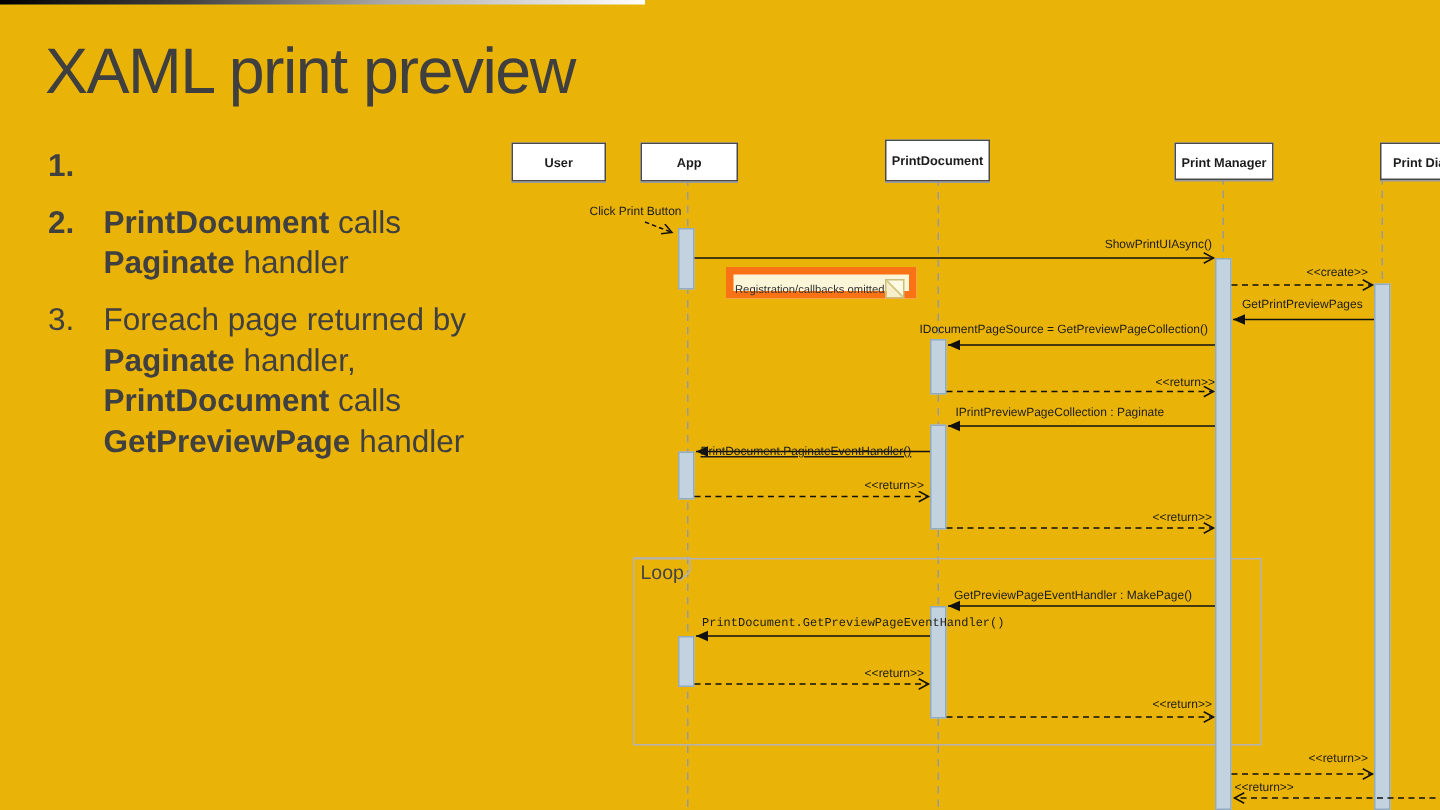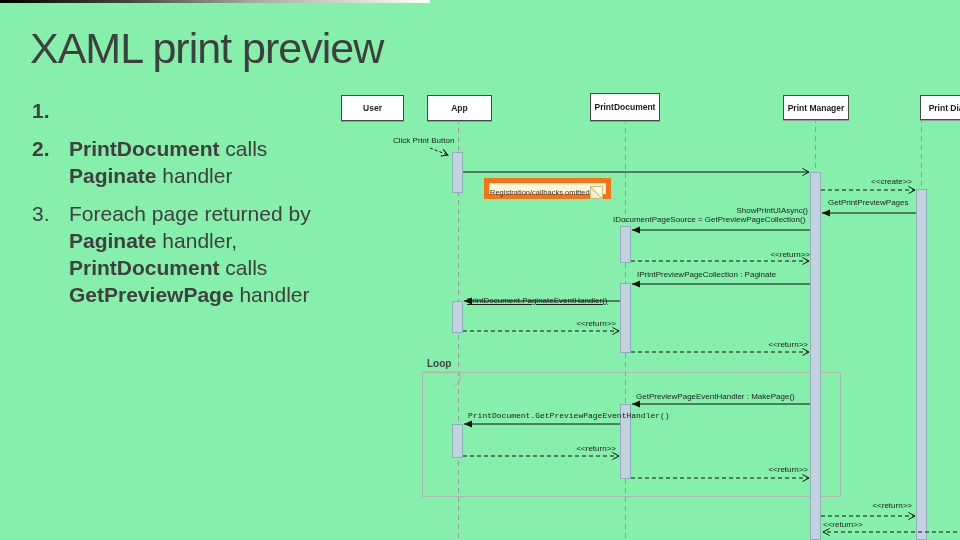--- a/index.html
+++ b/index.html
@@ -1,16 +1,16 @@
 <!DOCTYPE html>
 <html><head>
 <meta charset="utf-8">
 <style>
   html,body{margin:0;padding:0;background:#fff;}
-  .slide{position:relative;width:960px;height:540px;background:#86efac;
+  .slide{position:relative;width:960px;height:540px;background:#eab308;
          font-family:"Liberation Sans",sans-serif;overflow:hidden;}
   .top-strip{position:absolute;left:0;top:0;width:430px;height:3px;
              background:linear-gradient(to right,#000 0%,#444 30%,#aaa 60%,#fff 100%);}
   
   .title{position:absolute;left:30px;top:24px;font-size:43px;font-weight:400;
          color:#3f3f3f;letter-spacing:-1px;}
   
   .list{position:absolute;left:32px;top:97px;width:288px;color:#404040;
         font-size:21px;line-height:27px;}
   .li{display:flex;margin-bottom:11px;}
@@ -20,21 +20,21 @@
   .b{font-weight:bold;}
   
   .abox{position:absolute;background:#fff;border:1px solid #4a4a4a;
         box-shadow:0 1px 0 #9a9a9a;display:flex;align-items:center;justify-content:center;
         font-size:8.5px;font-weight:bold;color:#1c1c1c;}
   .act{position:absolute;width:11px;background:#c3d2df;border:1px solid #92abbe;box-sizing:border-box;}
   .msg{position:absolute;font-size:8px;color:#1c1c1c;white-space:nowrap;}
   .msg.r{text-align:right;}
   .loopbox{position:absolute;left:422px;top:372px;width:419px;height:125px;
            border:1px solid #b3b3b3;box-sizing:border-box;}
-  .looplbl{position:absolute;left:427px;top:358px;font-size:10px;color:#444;font-weight:bold;}
+  .looplbl{position:absolute;left:427px;top:374px;font-size:13px;color:#444;}
   .note{position:absolute;left:484px;top:178px;width:127px;height:21px;box-sizing:border-box;
         background:#fcf6d8;border:5px solid #f97316;font-size:7.5px;color:#333;
         line-height:19px;padding-left:1px;}
   .note-fold{position:absolute;right:3px;top:3px;width:13px;height:13px;
         border:1px solid #cbbd7d;box-sizing:border-box;
         background:linear-gradient(225deg,#fdf9e3 0%,#fdf9e3 46%,#d9cc90 46%,#d9cc90 56%,#f6efc9 56%);}
   svg.layer{position:absolute;left:0;top:0;pointer-events:none;}
 </style>
 </head>
 <body>
@@ -114,21 +114,21 @@
     <line x1="631" y1="352" x2="809" y2="352" stroke="#111" stroke-width="1" stroke-dasharray="4 3" marker-end="url(#mOpen)"></line>
     <line x1="810" y1="404" x2="632" y2="404" stroke="#111" stroke-width="1" marker-end="url(#mFill)"></line>
     <line x1="620" y1="424" x2="464" y2="424" stroke="#111" stroke-width="1" marker-end="url(#mFill)"></line>
     <line x1="463" y1="456" x2="619" y2="456" stroke="#111" stroke-width="1" stroke-dasharray="4 3" marker-end="url(#mOpen)"></line>
     <line x1="631" y1="478" x2="809" y2="478" stroke="#111" stroke-width="1" stroke-dasharray="4 3" marker-end="url(#mOpen)"></line>
     <line x1="821" y1="516" x2="915" y2="516" stroke="#111" stroke-width="1" stroke-dasharray="4 3" marker-end="url(#mOpen)"></line>
     <line x1="957" y1="532" x2="823" y2="532" stroke="#111" stroke-width="1" stroke-dasharray="4 3" marker-end="url(#mOpen)"></line>
   </svg>
 
   <div class="msg" style="left:393px;top:136px;">Click Print Button</div>
-  <div class="msg r" style="left:700px;top:158px;width:108px;margin-top:48px;">ShowPrintUIAsync()</div>
+  <div class="msg r" style="left:700px;top:158px;width:108px;">ShowPrintUIAsync()</div>
   <div class="msg r" style="left:830px;top:177px;width:82px;">&lt;&lt;create&gt;&gt;</div>
   <div class="msg" style="left:828px;top:198px;">GetPrintPreviewPages</div>
   <div class="msg" style="left:613px;top:215px;">IDocumentPageSource = GetPreviewPageCollection()</div>
   <div class="msg r" style="left:758px;top:250px;width:52px;">&lt;&lt;return&gt;&gt;</div>
   <div class="msg" style="left:637px;top:270px;">IPrintPreviewPageCollection : Paginate</div>
   <div class="msg" style="left:467px;top:296px;text-decoration:underline;">PrintDocument.PaginateEventHandler()</div>
   <div class="msg r" style="left:564px;top:319px;width:52px;">&lt;&lt;return&gt;&gt;</div>
   <div class="msg r" style="left:756px;top:340px;width:52px;">&lt;&lt;return&gt;&gt;</div>
   <div class="msg" style="left:636px;top:392px;">GetPreviewPageEventHandler : MakePage()</div>
   <div class="msg" style="left:468px;top:411px;font-family:Liberation Mono, monospace;">PrintDocument.GetPreviewPageEventHandler()</div>

